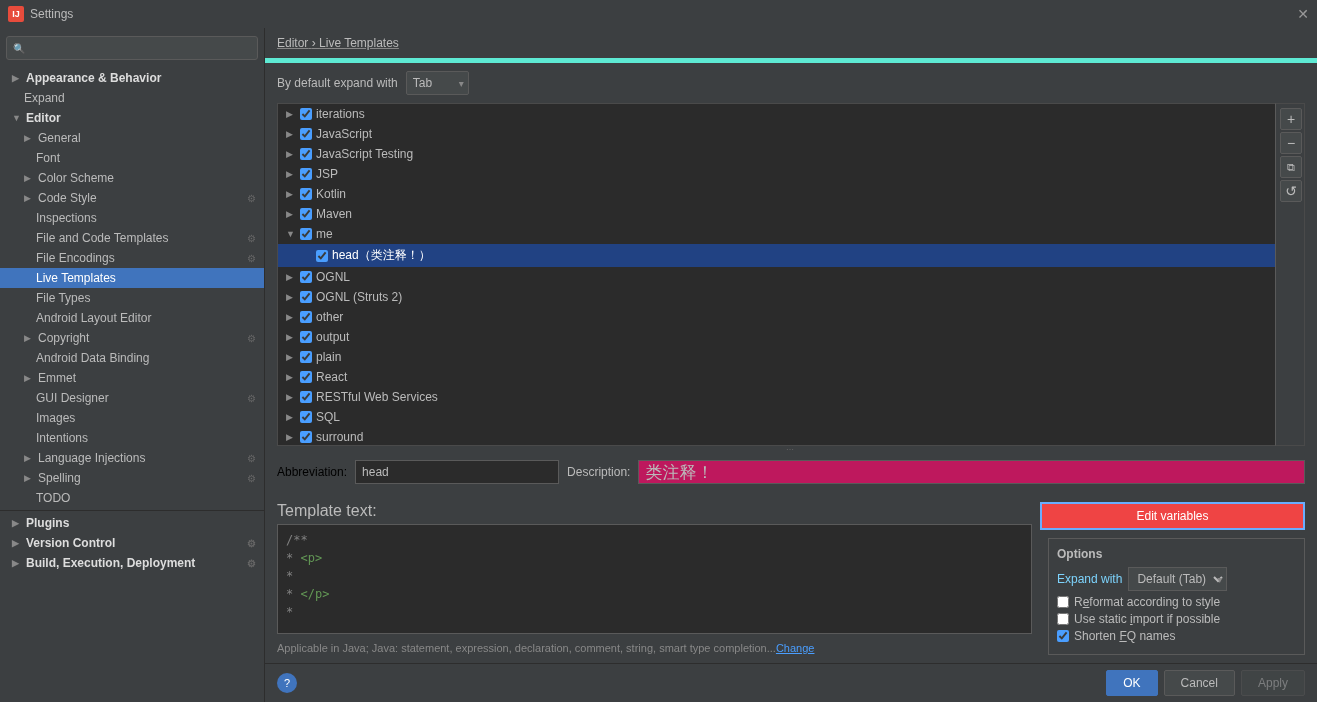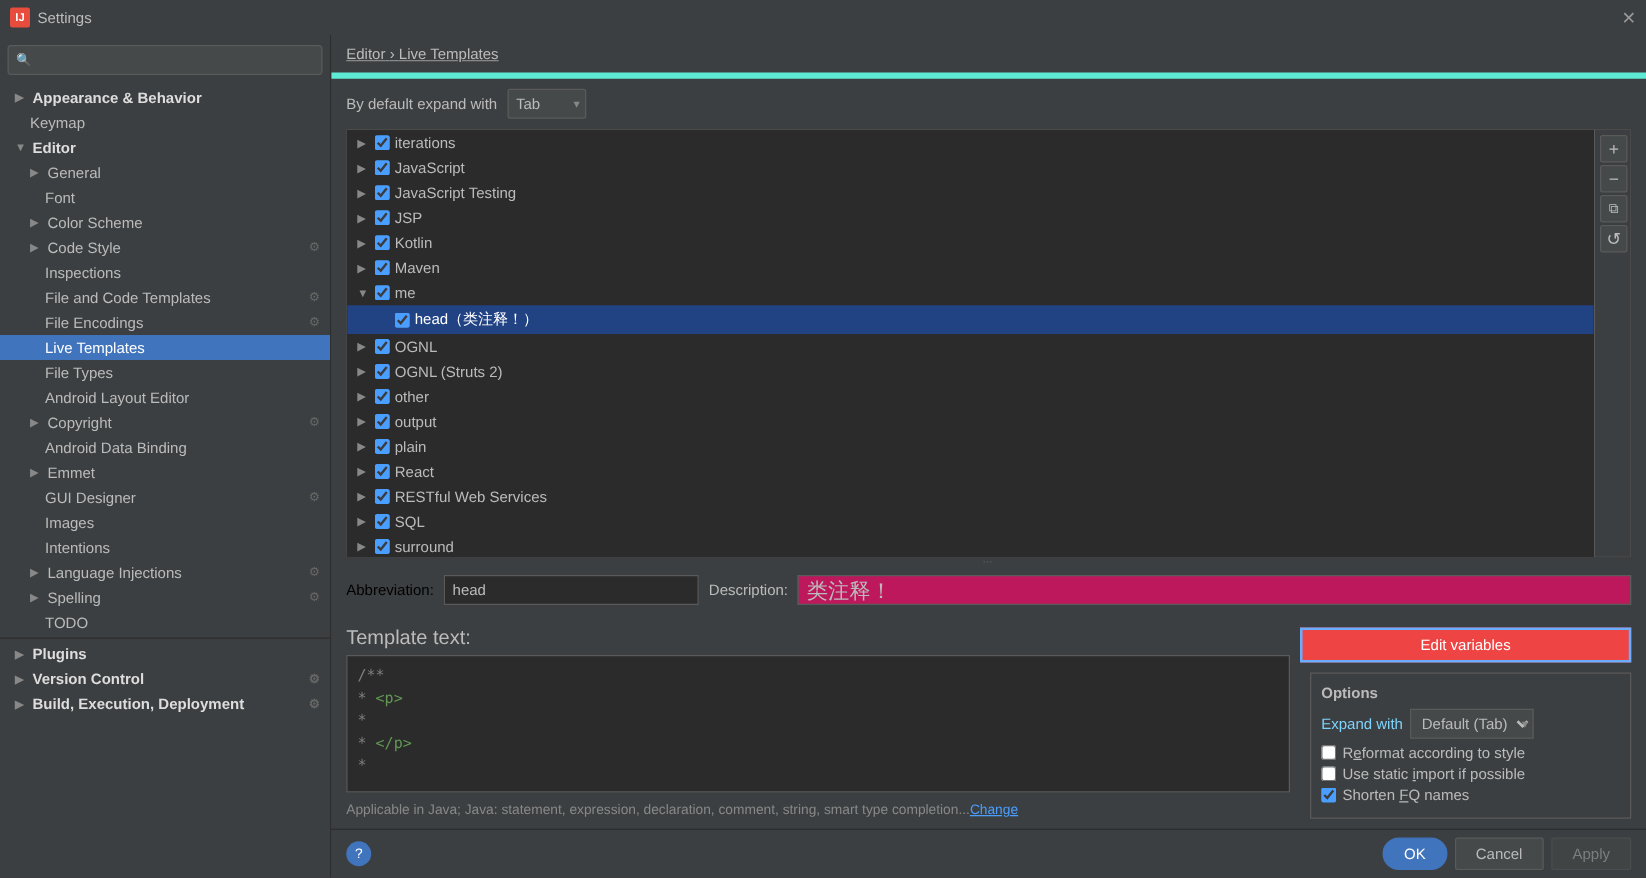--- a/index.html
+++ b/index.html
@@ -301,21 +301,20 @@
       padding: 4px 16px;
       font-size: 12px;
       cursor: pointer;
       height: 26px;
       border-radius: 2px;
     }
     .footer-btn.primary {
       background: #4074bd;
       border-color: #4074bd;
       color: #fff;
-      border-radius: 13px;
     }
     .footer-btn.disabled {
       opacity: 0.5;
       cursor: default;
     }
     .help-btn {
       width: 20px;
       height: 20px;
       border-radius: 50%;
       background: #4074bd;
@@ -382,21 +381,21 @@
         <span class="search-icon-svg">🔍</span>
         <span style="color:#666; font-size:11px;"></span>
       </div>
 
       <div class="nav-group">
         <div class="nav-item parent">
           <span class="chevron">▶</span>
           <span>Appearance &amp; Behavior</span>
         </div>
         <div class="nav-item indent1">
-          <span>Keymap</span>
+          <span>Expand</span>
         </div>
         <div class="nav-item parent">
           <span class="chevron">▼</span>
           <span>Editor</span>
         </div>
         <div class="nav-item indent1">
           <span class="chevron">▶</span>
           <span>General</span>
         </div>
         <div class="nav-item indent2">

